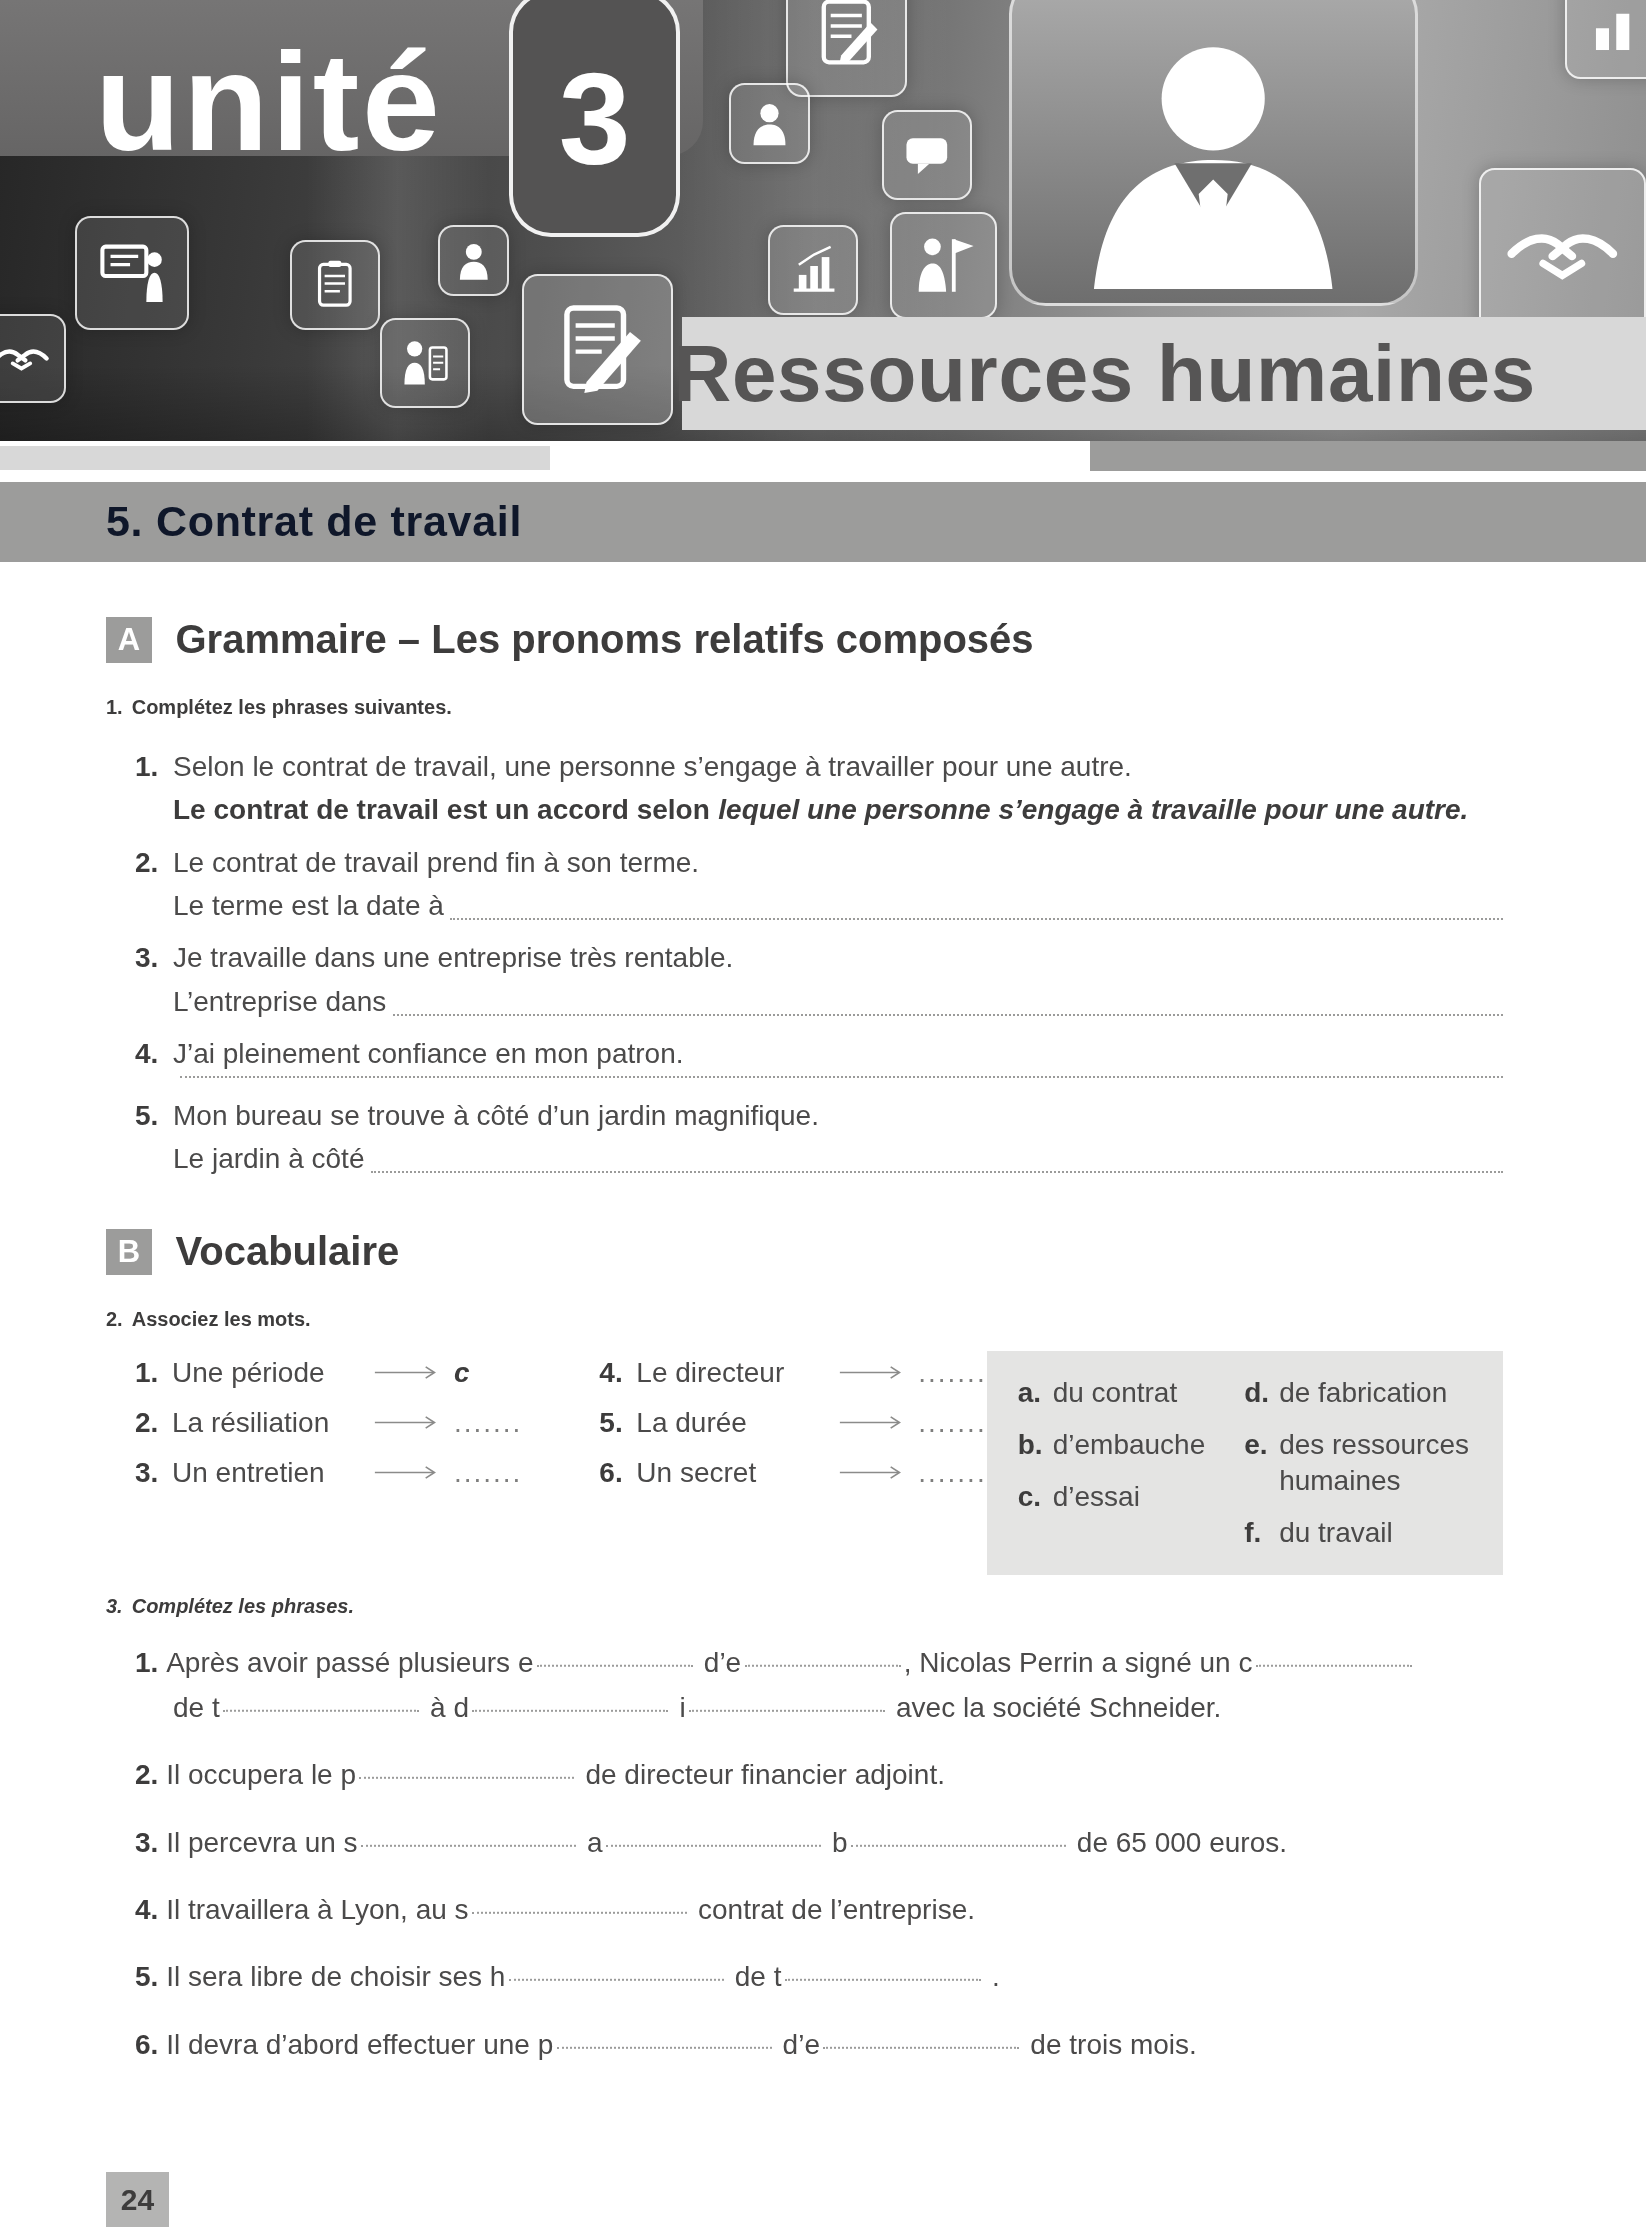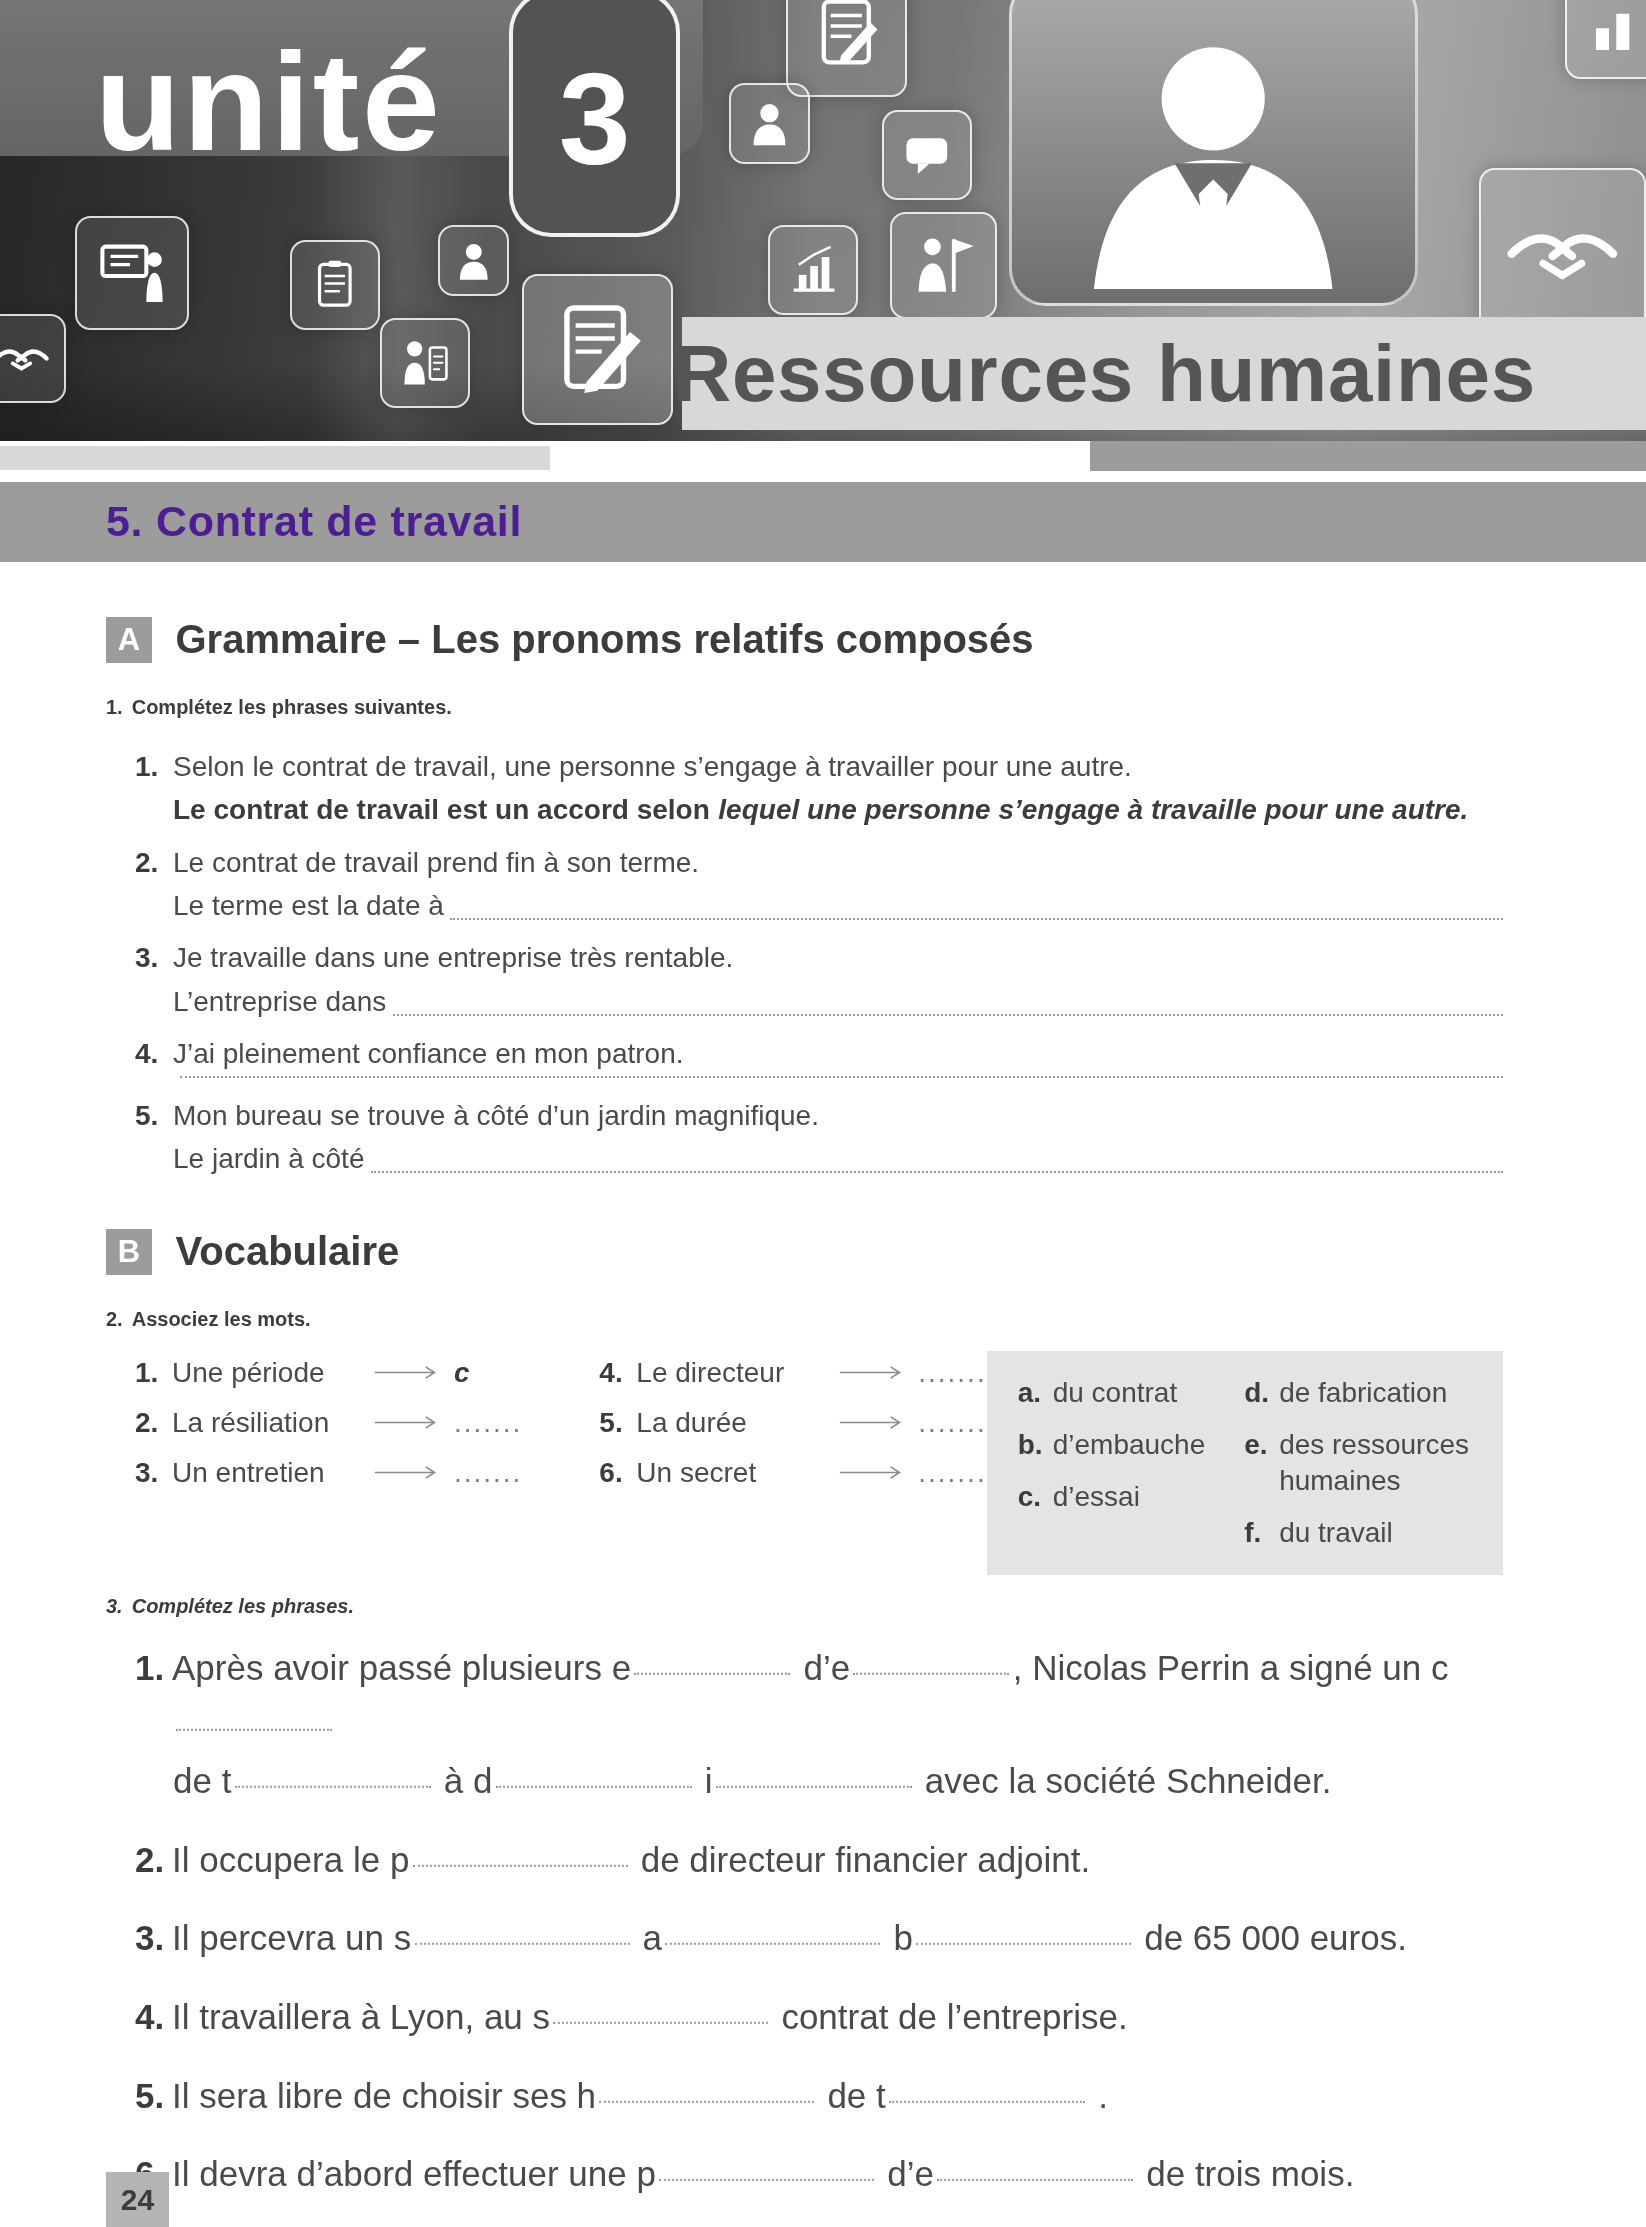--- a/index.html
+++ b/index.html
@@ -35,21 +35,21 @@
 
   .title-band{position:absolute;left:682px;right:0;top:317px;height:113px;background:#d8d8d8;z-index:7;
         display:flex;align-items:center;justify-content:flex-end;padding-right:110px;}
   .page-title{font-size:80px;font-weight:bold;color:#565555;letter-spacing:0.7px;white-space:nowrap;}
 
   
   .subbar-row{position:relative;height:33px;background:#fff;}
   .subbar-left{position:absolute;left:0;top:5.2px;width:550px;height:23.5px;background:#d8d8d8;}
   .subbar-right{position:absolute;left:1090px;right:0;top:0;height:30px;background:#9c9c9b;}
   .section-bar{margin-top:7.8px;height:80px;background:#9c9c9b;display:flex;align-items:center;padding-left:106px;}
-  .section-bar span{font-size:43px;font-weight:bold;color:#4c1d95;letter-spacing:0.7px;}
+  .section-bar span{font-size:43px;font-weight:bold;color:#0f172a;letter-spacing:0.7px;}
 
   
   main{padding:55px 143px 0 106px;}
   .sec-head{display:flex;align-items:center;gap:23.5px;}
   .sec-head.b{margin-top:48px;}
   .sec-badge{width:46px;height:46px;background:#9c9c9b;color:#fff;font-size:31px;font-weight:bold;
         display:flex;align-items:center;justify-content:center;flex:none;}
   .sec-title{font-size:40px;font-weight:bold;color:#3d3c3c;}
 
   .instruction{margin:33px 0 26px;font-size:20px;font-weight:bold;color:#3d3c3c;}
@@ -80,21 +80,21 @@
   .options-box{margin-left:auto;width:559px;background:#e4e4e3;padding:23.5px 31px;display:flex;gap:22px;
         font-size:28px;box-sizing:border-box;margin-top:-5.2px;}
   .opt-col{display:flex;flex-direction:column;gap:15.6px;}
   .opt-col.c1{width:45%;}
   .opt-col.c2{flex:1;}
   .opt{display:flex;line-height:1.3;}
   .opt-letter{font-weight:bold;min-width:35px;color:#3d3c3c;flex:none;}
   .opt-text{flex:1;}
 
   
-  .e3-item{margin:0 0 22px 29px;font-size:35px;line-height:1.62;padding-left:38px;text-indent:-38px;}
+  .e3-item{margin:0 0 22px 29px;font-size:28px;line-height:1.62;padding-left:38px;text-indent:-38px;}
   .e3-num{font-weight:bold;color:#3d3c3c;margin-right:7.8px;}
   .blank{display:inline-block;border-bottom:2.6px dotted #9b9b9a;transform:translateY(-5.2px);margin:0 3.3px;}
   .b240{width:156px;} .b300{width:196px;} .b330{width:215px;}
 
   .page-num{position:absolute;left:106px;bottom:0;width:63px;height:55px;background:#b4b4b3;
         display:flex;align-items:center;justify-content:center;font-size:30px;font-weight:bold;color:#3d3c3c;}
 </style>
 </head>
 <body>
 

